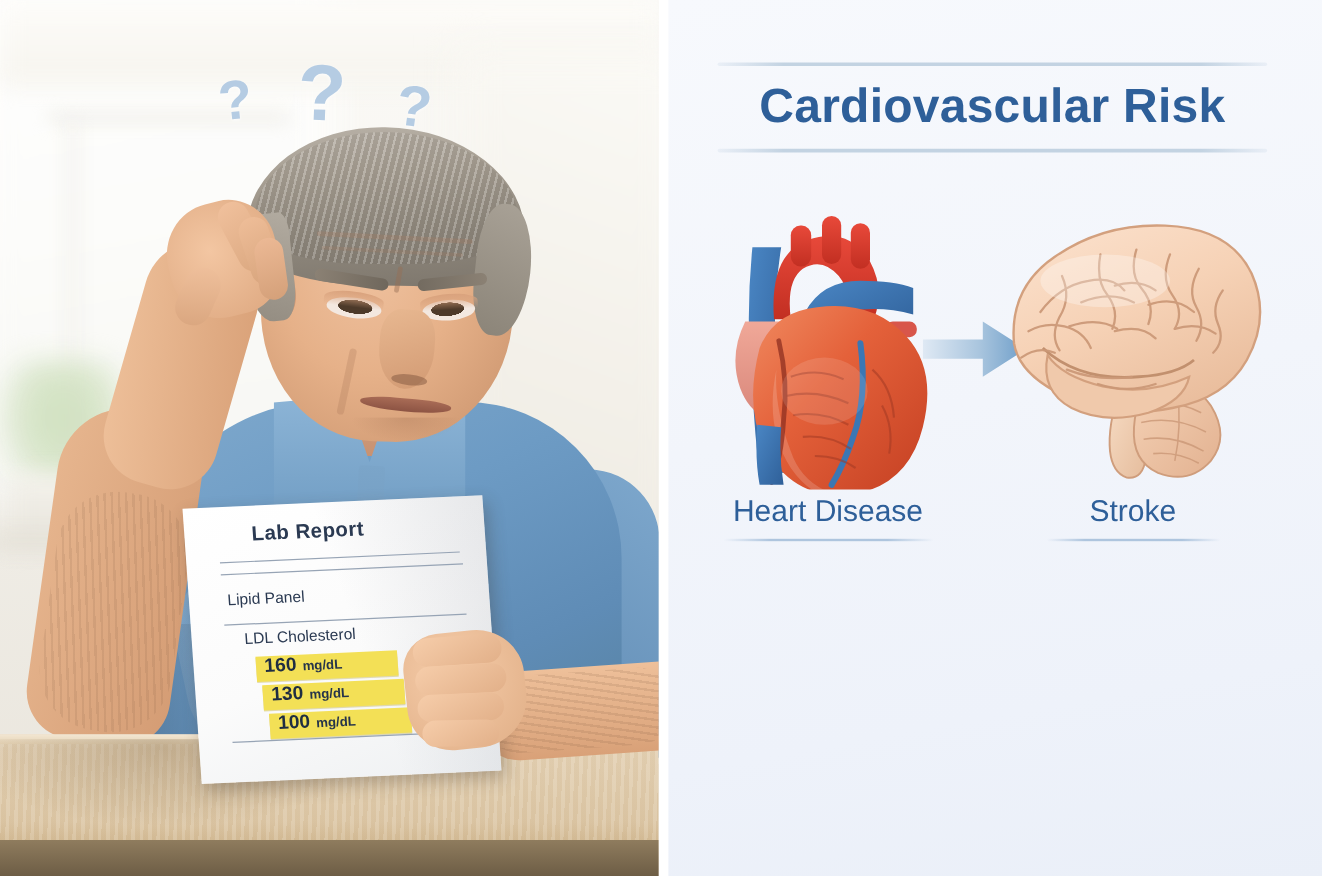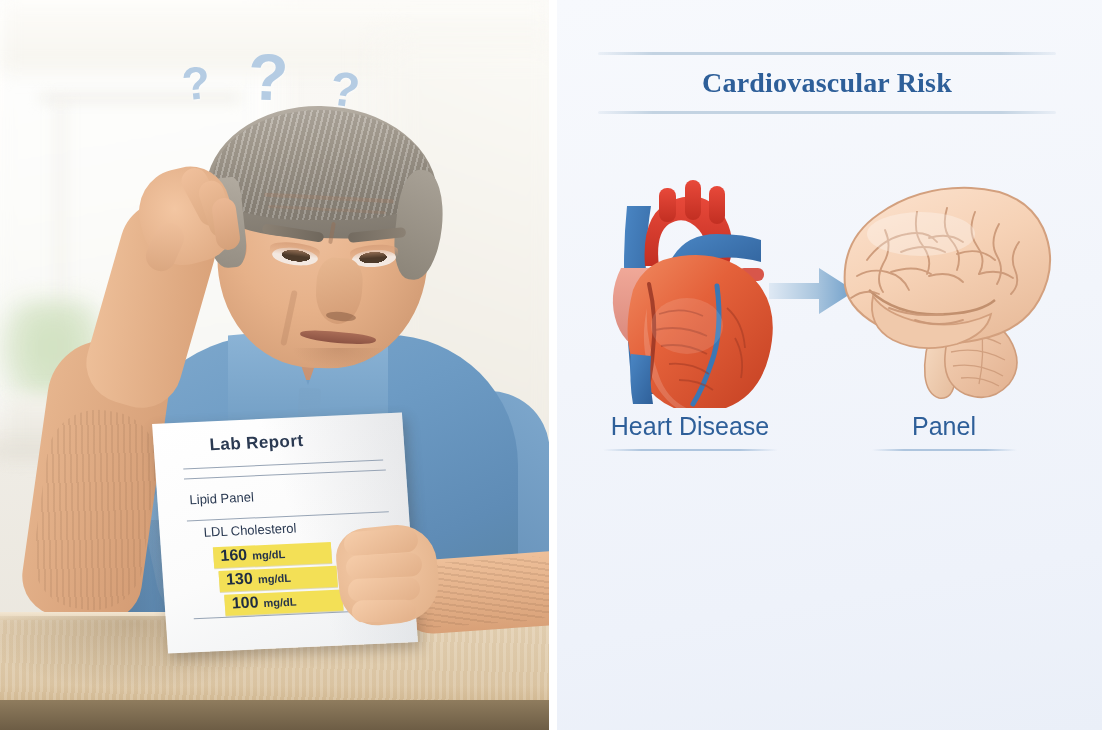--- a/index.html
+++ b/index.html
@@ -197,22 +197,22 @@
   
   .divider{position:absolute;left:549px;top:0;width:8px;height:730px;background:#ffffff;}
 
   
   .info{position:absolute;left:557px;top:0;width:545px;height:730px;
     background:linear-gradient(170deg,#f7f9fd 0%,#f2f5fb 46%,#eef2fa 78%,#eaeff8 100%);
     overflow:hidden;}
 
   .title-wrap{position:absolute;left:41px;top:52px;width:458px;text-align:center;}
   .title-rule{height:3px;background:linear-gradient(90deg,rgba(200,214,230,.25),#c3d3e2 12%,#c3d3e2 88%,rgba(200,214,230,.25));border-radius:2px;}
-  .title-text{font-size:28px;color:#2e5f99;font-weight:600;letter-spacing:.2px;
-    margin:12px 0 12px;font-family:Liberation Serif, serif;}
+  .title-text{font-size:40px;color:#2e5f99;font-weight:600;letter-spacing:.2px;
+    margin:12px 0 12px;font-family:Liberation Sans, sans-serif;}
 
   .organs{position:absolute;left:0;top:168px;width:545px;height:240px;}
   .organ-col{position:absolute;top:0;width:230px;height:240px;}
   .col-heart{left:18px;}
   .col-brain{left:272px;}
 
   .arrow{position:absolute;left:212px;top:96px;width:86px;height:54px;}
 
   .labels{position:absolute;left:0;top:412px;width:545px;height:60px;padding-left:35px;}
   .lbl{position:absolute;top:0;width:230px;text-align:center;}
@@ -471,19 +471,19 @@
         </svg>
       </div>
     </div>
 
     <div class="labels">
       <div class="lbl lbl-heart">
         <div class="lbl-text">Heart Disease</div>
         <div class="lbl-rule"></div>
       </div>
       <div class="lbl lbl-stroke">
-        <div class="lbl-text">Panel</div>
+        <div class="lbl-text">Stroke</div>
         <div class="lbl-rule short"></div>
       </div>
     </div>
 
   </div>
 </div>
 
 </body></html>

